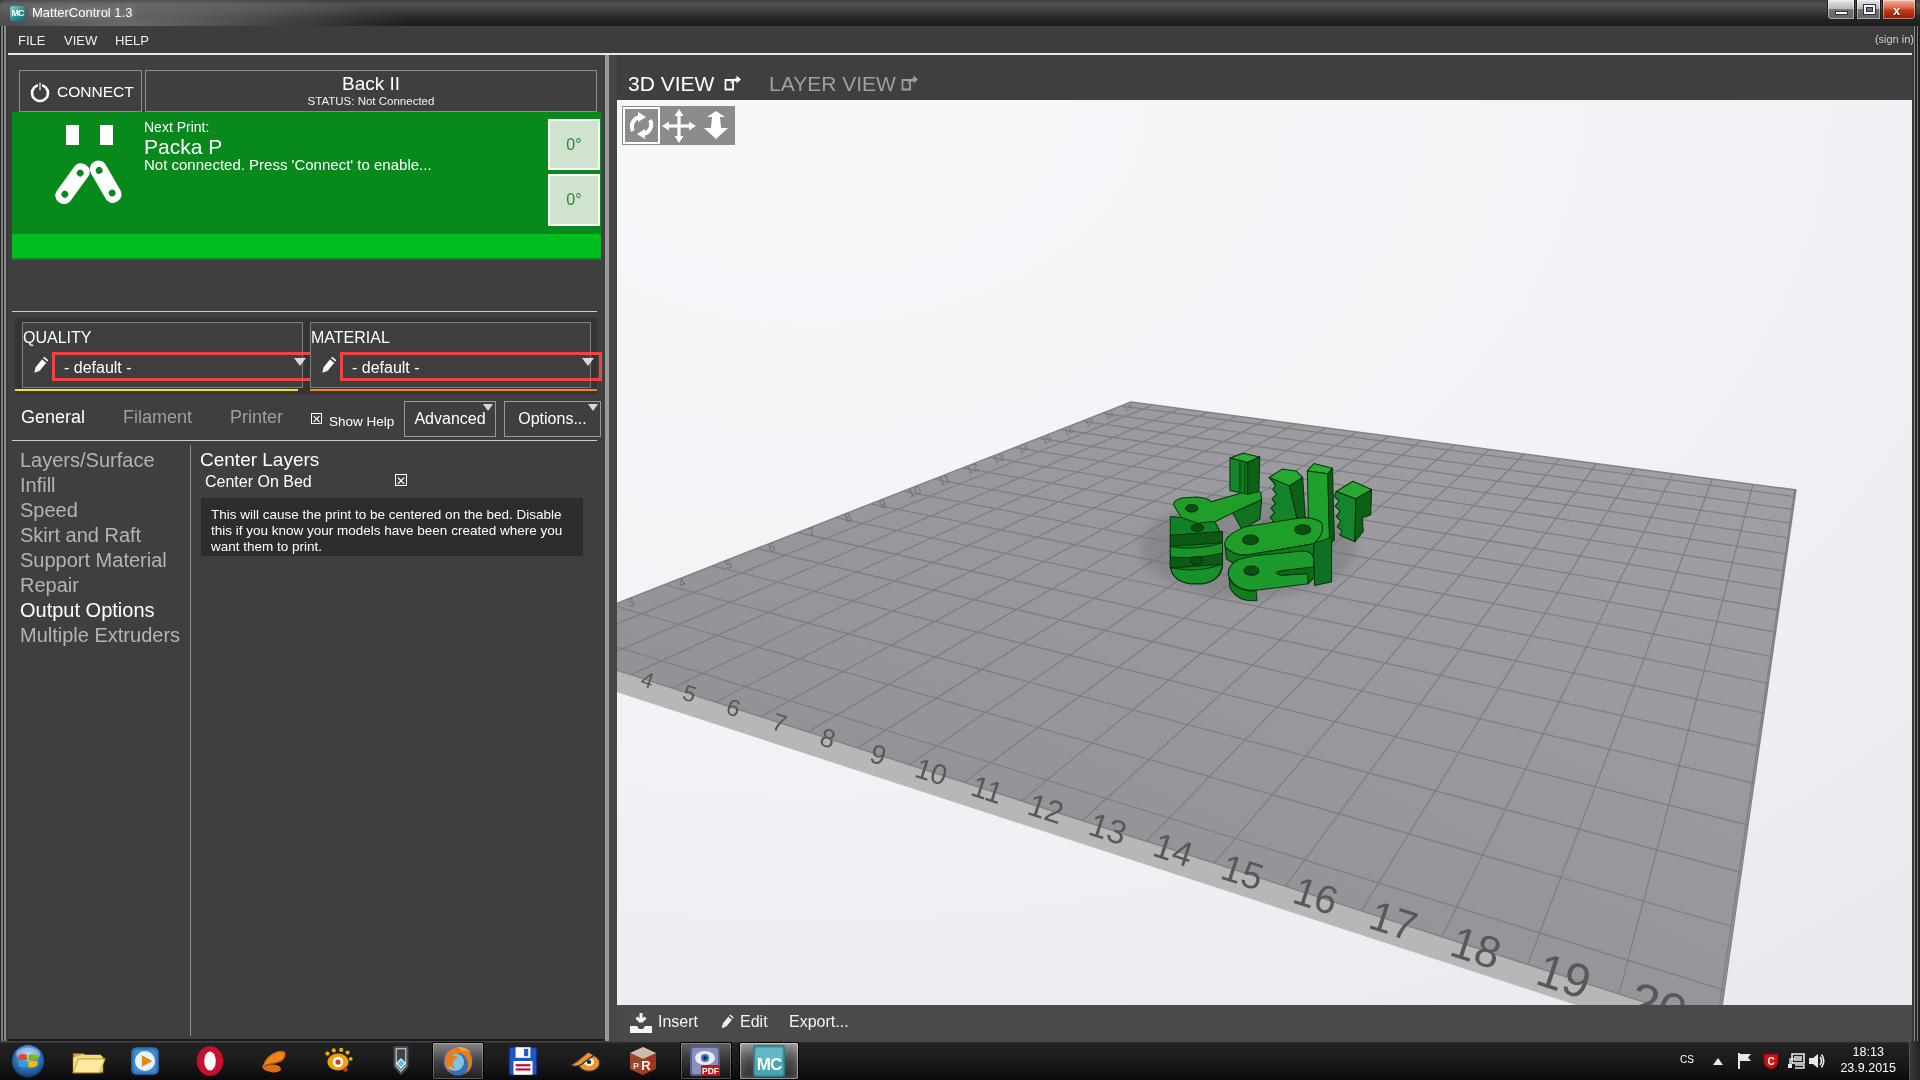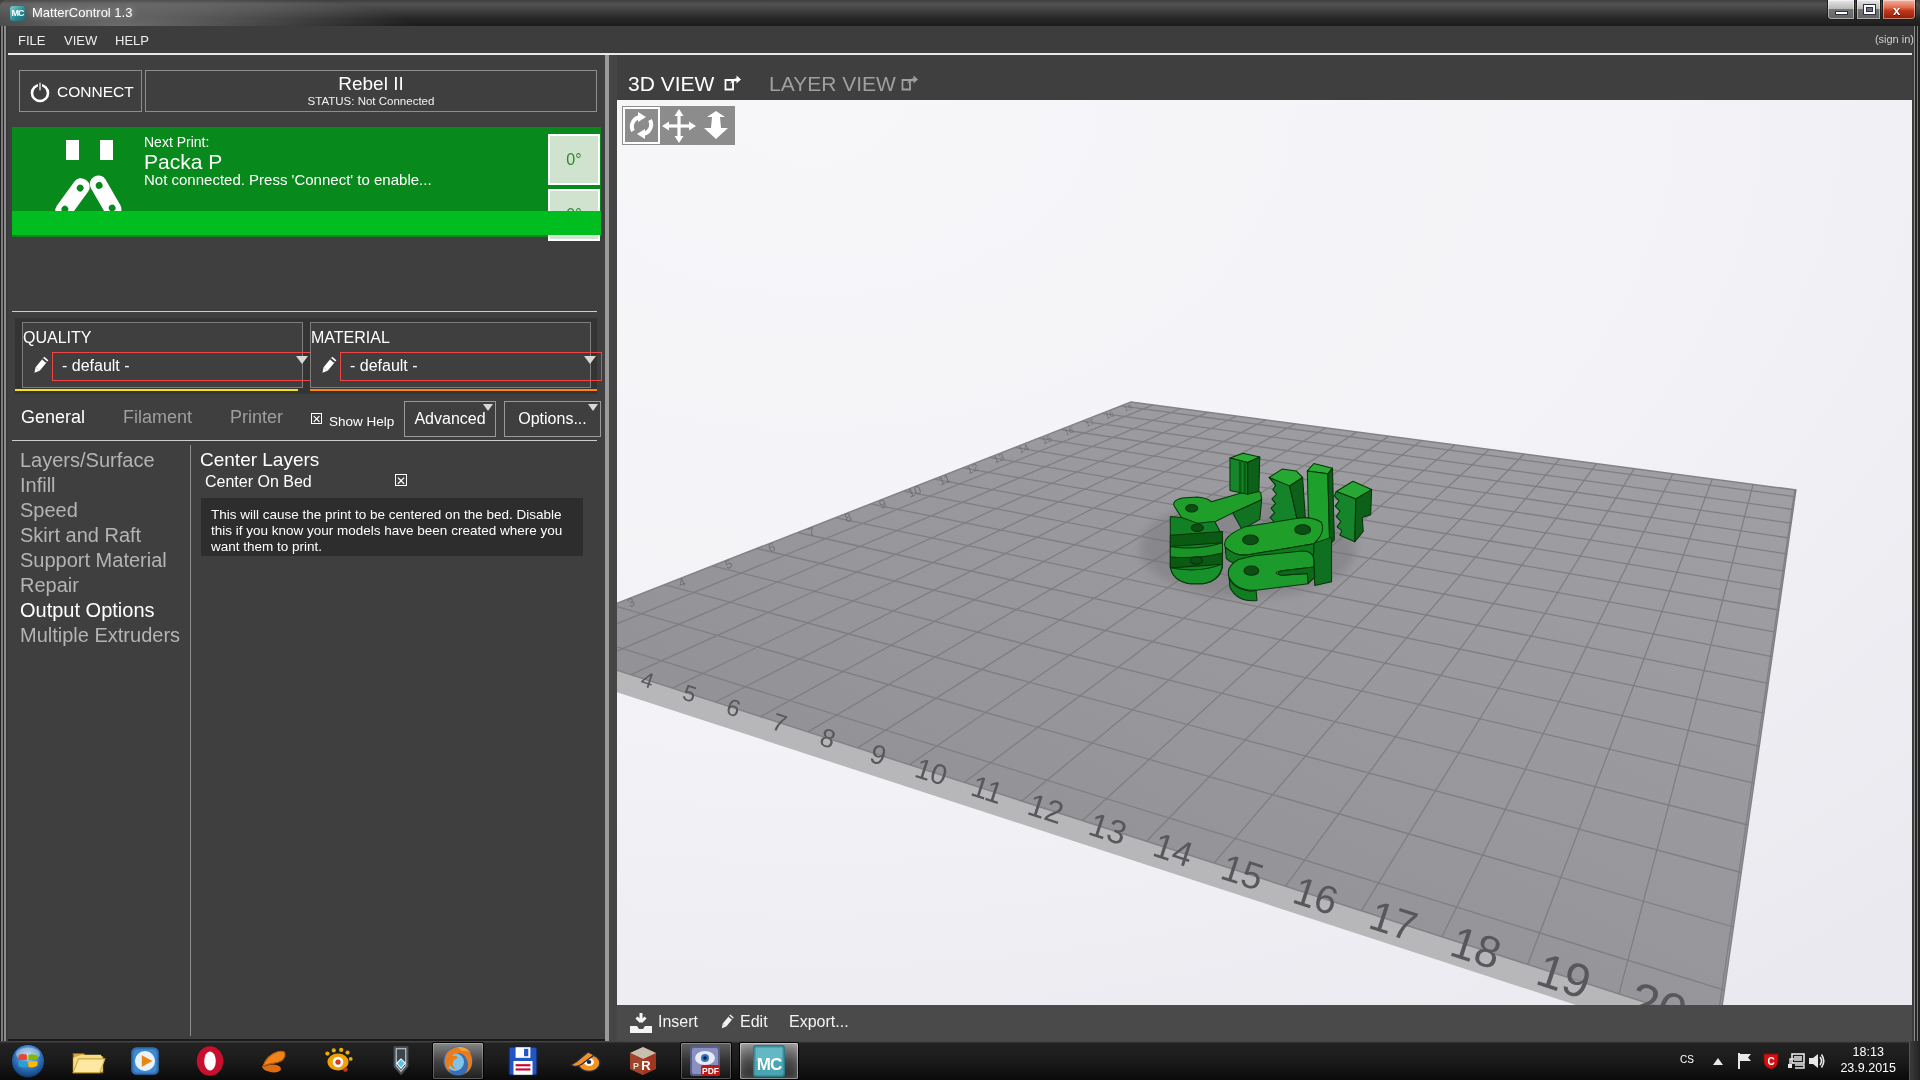--- a/index.html
+++ b/index.html
@@ -32,35 +32,35 @@
 #bright{position:absolute;left:1912px;top:26px;width:8px;height:1015px;background:linear-gradient(90deg,#3a3a3a 0,#3a3a3a 2px,#8c8c8c 2px,#8c8c8c 3.5px,#262626 3.5px,#262626 5px,#7d7d7d 5px,#7d7d7d 6.5px,#222 6.5px,#222 8px);z-index:40}
 #bbot{position:absolute;left:0;top:1039px;width:1920px;height:2px;background:#1a1a1a}
 
 #lpanel{position:absolute;left:4px;top:55px;width:601px;height:981px;background:#3f3f3f;color:#fff}
 .bx{position:absolute;border:1px solid #8d8d8d}
 #connect{left:15px;top:15px;width:123px;height:42px;color:#fff;font-size:15.5px}
 #connect span{position:absolute;left:37px;top:12px}
 #printerbox{left:141px;top:15px;width:452px;height:42px;text-align:center}
 #printerbox .t1{display:block;font-size:19px;margin-top:2px}
 #printerbox .t2{display:block;font-size:11.5px;margin-top:0px;color:#f2f2f2}
-#greenp{position:absolute;left:8px;top:72px;width:589px;height:110px;background:#078a1b}
+#greenp{position:absolute;left:8px;top:57px;width:589px;height:148px;background:#078a1b}
 #greenstrip{position:absolute;left:0px;bottom:2px;width:589px;height:24px;background:#00bd20}
 #greenp .np{position:absolute;left:132px;top:7px;font-size:14px}
 #greenp .pp{position:absolute;left:132px;top:23px;font-size:21px}
 #greenp .nc{position:absolute;left:132px;top:44px;font-size:15px}
 .temp{position:absolute;left:536px;width:52px;background:#cfe3cf;border:2px solid #fff;color:#2c8a2c;
  font-size:16px;text-align:center}
 
 #backrow{position:absolute;left:0;top:222px;width:601px;height:35px;font-size:20px}
 .sep{position:absolute;left:8px;width:585px;height:1px;background:#cdcdcd}
 
 #qmwrap{position:absolute;left:11px;top:263px;width:582px;height:76px;background:#343434}
 .qmp{position:absolute;top:4px;width:281px;height:66px;background:#3f3f3f;border:1px solid #7d7d7d}
 .qmp .lab{display:block;text-align:left;font-size:16px;margin-top:6px}
-.qmsel{position:absolute;left:29px;top:29px;width:262px;height:29px;border:1px solid #ef4444;font-size:16px;color:#fff}
+.qmsel{position:absolute;left:29px;top:29px;width:262px;height:29px;border:3px solid #ef4444;font-size:16px;color:#fff}
 .qmsel .txt{position:absolute;left:9px;top:4px}
 .qmsel .tri{position:absolute;right:5px;top:3px;width:0;height:0;border-left:6px solid transparent;border-right:6px solid transparent;border-top:8px solid #d8d8d8}
 .pencil{position:absolute;left:7px;top:32px;width:20px;height:20px}
 #qunder{position:absolute;left:11px;top:334px;width:283px;height:2px;background:#f7e11a}
 #munder{position:absolute;left:306px;top:334px;width:287px;height:2px;background:#ff8412}
 
 .tabtxt{position:absolute;font-size:18px}
 .graytxt{color:#9f9f9f}
 #shlbl{position:absolute;left:325px;top:359px;font-size:13.5px}
 #shchk{position:absolute;left:307px;top:358px;width:11px;height:11px;border:1px solid #fff;font-size:11px;line-height:11px;text-align:center}
@@ -118,21 +118,21 @@
     <div id="bbot"></div>
 <div id="lpanel">
       <div class="bx" id="connect">
         <svg class="abs" style="left:8px;top:9px" width="24" height="24" viewBox="0 0 24 24">
 <circle cx="12" cy="13" r="8" fill="none" stroke="#fff" stroke-width="2.6"></circle>
 <rect x="10.7" y="2" width="2.6" height="9" fill="#fff" stroke="#3f3f3f" stroke-width="1.4"></rect>
         </svg>
         <span>CONNECT</span>
       </div>
       <div class="bx" id="printerbox">
-        <span class="t1">Rebel II</span>
+        <span class="t1">Back II</span>
         <span class="t2">STATUS: Not Connected</span>
       </div>
       <div id="greenp">
         <svg class="abs" style="left:30px;top:5px" width="86" height="112" viewBox="0 0 86 112">
 <g fill="#fff">
 <rect x="24" y="8" width="13" height="20"></rect>
             <rect x="58" y="8" width="13" height="20"></rect>
 <g transform="translate(-4,2) rotate(36 30 70)">
               <rect x="22" y="40" width="17" height="46" rx="8"></rect>
 <circle cx="30.5" cy="50" r="3.4" fill="#078a1b"></circle>

